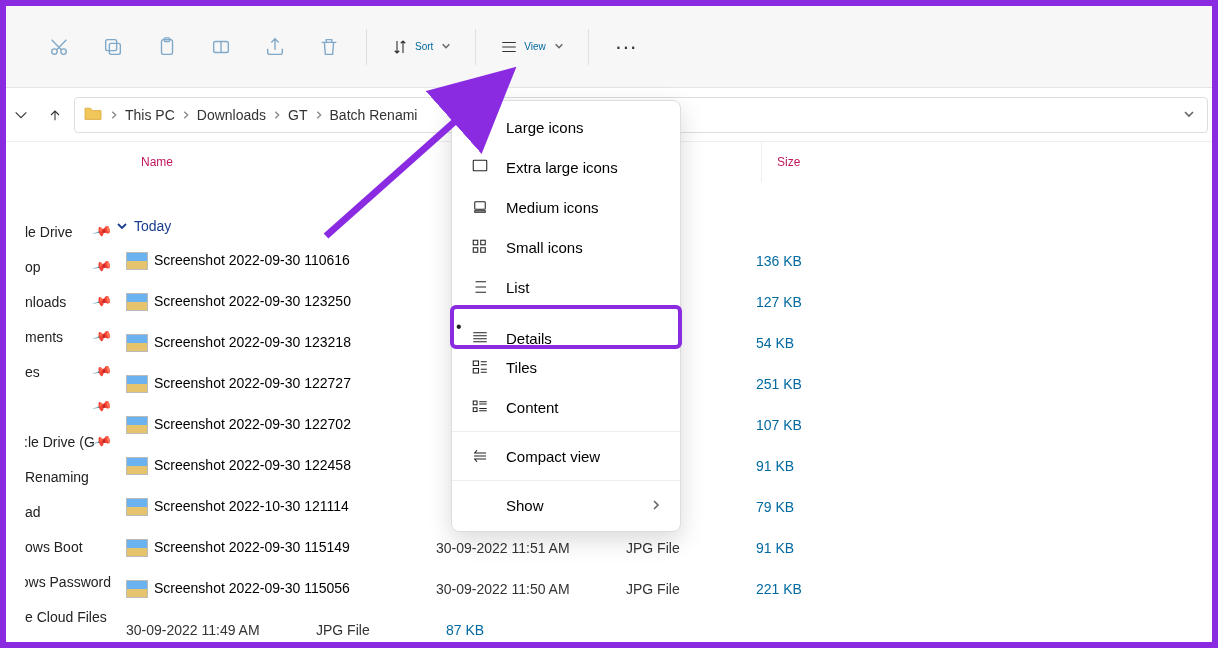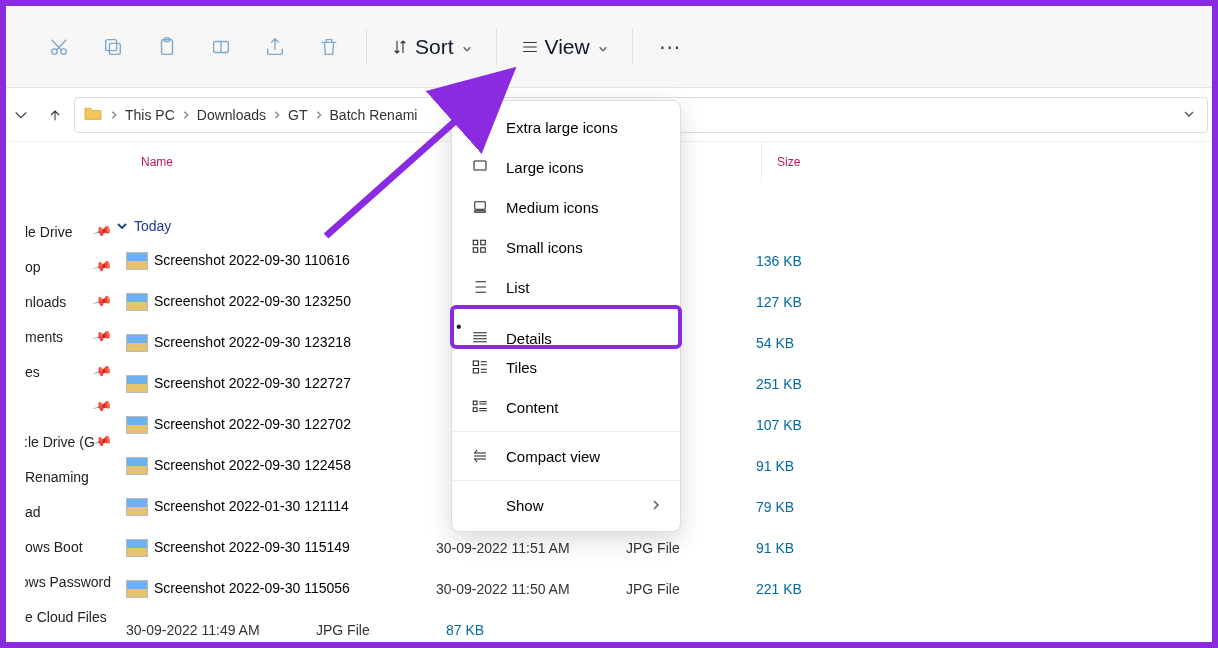--- a/index.html
+++ b/index.html
@@ -20,21 +20,21 @@
     width: 46px; height: 46px;
     display: flex; align-items: center; justify-content: center;
     border-radius: 4px;
     color: #7fa8c9;
     font-size: 20px;
   }
   .tbtn svg { width: 22px; height: 22px; stroke: #7fa8c9; stroke-width: 1.5; fill: none; }
   .tsep { width: 1px; height: 36px; background: #e0e0e0; margin: 0 6px; }
   .tbtn-label {
     display: flex; align-items: center; gap: 6px;
-    height: 46px; padding: 0 10px; color: #0f172a; font-size: 21px;
+    height: 46px; padding: 0 10px; color: #0369a1; font-size: 10px;
   }
   .tbtn-label svg { width: 18px; height: 18px; stroke: #333; stroke-width: 1.5; fill: none; }
   .chev { margin-left: 2px; }
   .chev svg { width: 10px; height: 10px; stroke: #666; stroke-width: 1.8; fill: none; }
 
   
   .navrow {
     height: 54px;
     display: flex; align-items: center;
     padding: 0 4px 0 0;
@@ -359,21 +359,21 @@
             <div class="thumb"></div>
             <span>Screenshot 2022-09-30 122458</span>
           </div>
           <div class="date"></div>
           <div class="type"></div>
           <div class="size">91 KB</div>
         </div>
         <div class="row">
           <div class="name">
             <div class="thumb"></div>
-            <span>Screenshot 2022-01-30 121114</span>
+            <span>Screenshot 2022-10-30 121114</span>
           </div>
           <div class="date"></div>
           <div class="type"></div>
           <div class="size">79 KB</div>
         </div>
         <div class="row">
           <div class="name">
             <div class="thumb"></div>
             <span>Screenshot 2022-09-30 115149</span>
           </div>
@@ -395,32 +395,32 @@
           <div class="type">JPG File</div>
           <div class="size">87 KB</div>
         </div>
       </div>
   </div>
 
   <div class="menu" id="viewmenu">
       <div class="menu-item">
         <span class="micon">
           <svg viewBox="0 0 24 24">
+            <rect x="4" y="4" width="16" height="12" rx="1"></rect>
+          </svg>
+        </span>
+        <span>Large icons</span>
+      </div>
+      <div class="menu-item">
+        <span class="micon">
+          <svg viewBox="0 0 24 24">
             <rect x="3" y="3" width="18" height="14" rx="1"></rect>
           </svg>
         </span>
         <span>Extra large icons</span>
-      </div>
-      <div class="menu-item">
-        <span class="micon">
-          <svg viewBox="0 0 24 24">
-            <rect x="4" y="4" width="16" height="12" rx="1"></rect>
-          </svg>
-        </span>
-        <span>Large icons</span>
       </div>
       <div class="menu-item">
         <span class="micon">
           <svg viewBox="0 0 24 24">
             <rect x="5" y="5" width="14" height="10" rx="1"></rect>
             <rect x="5" y="17" width="14" height="2"></rect>
           </svg>
         </span>
         <span>Medium icons</span>
       </div>

